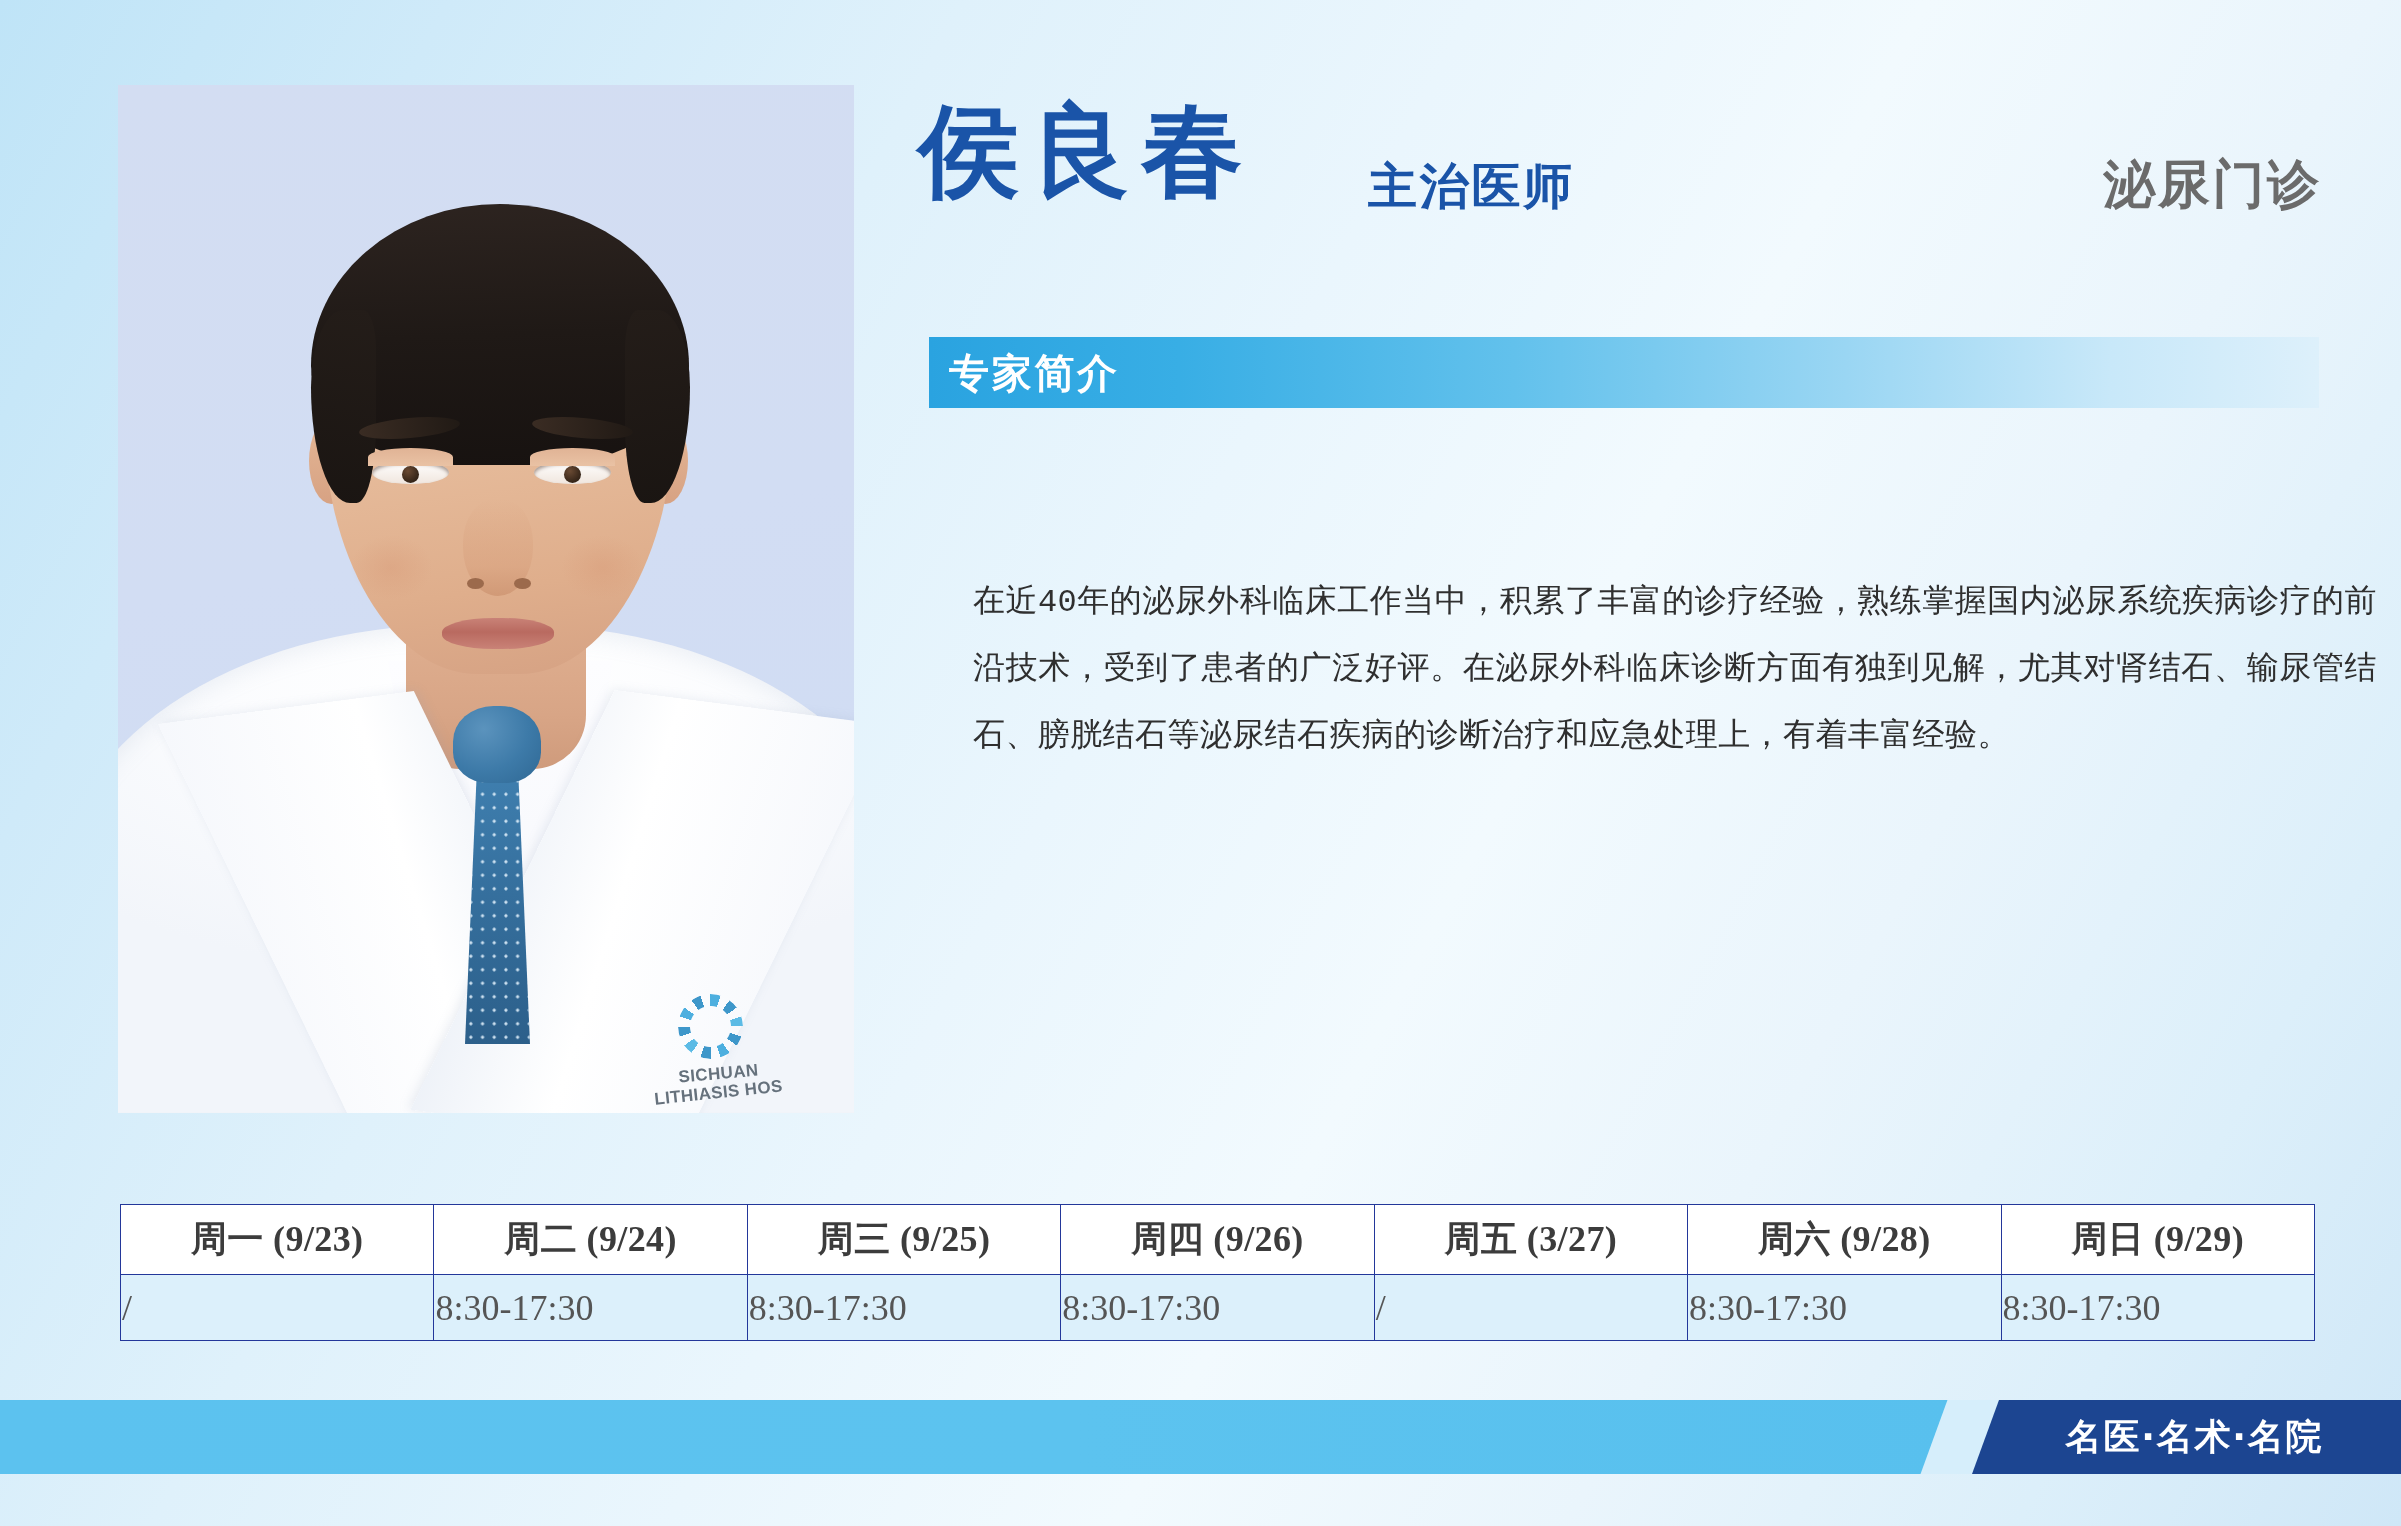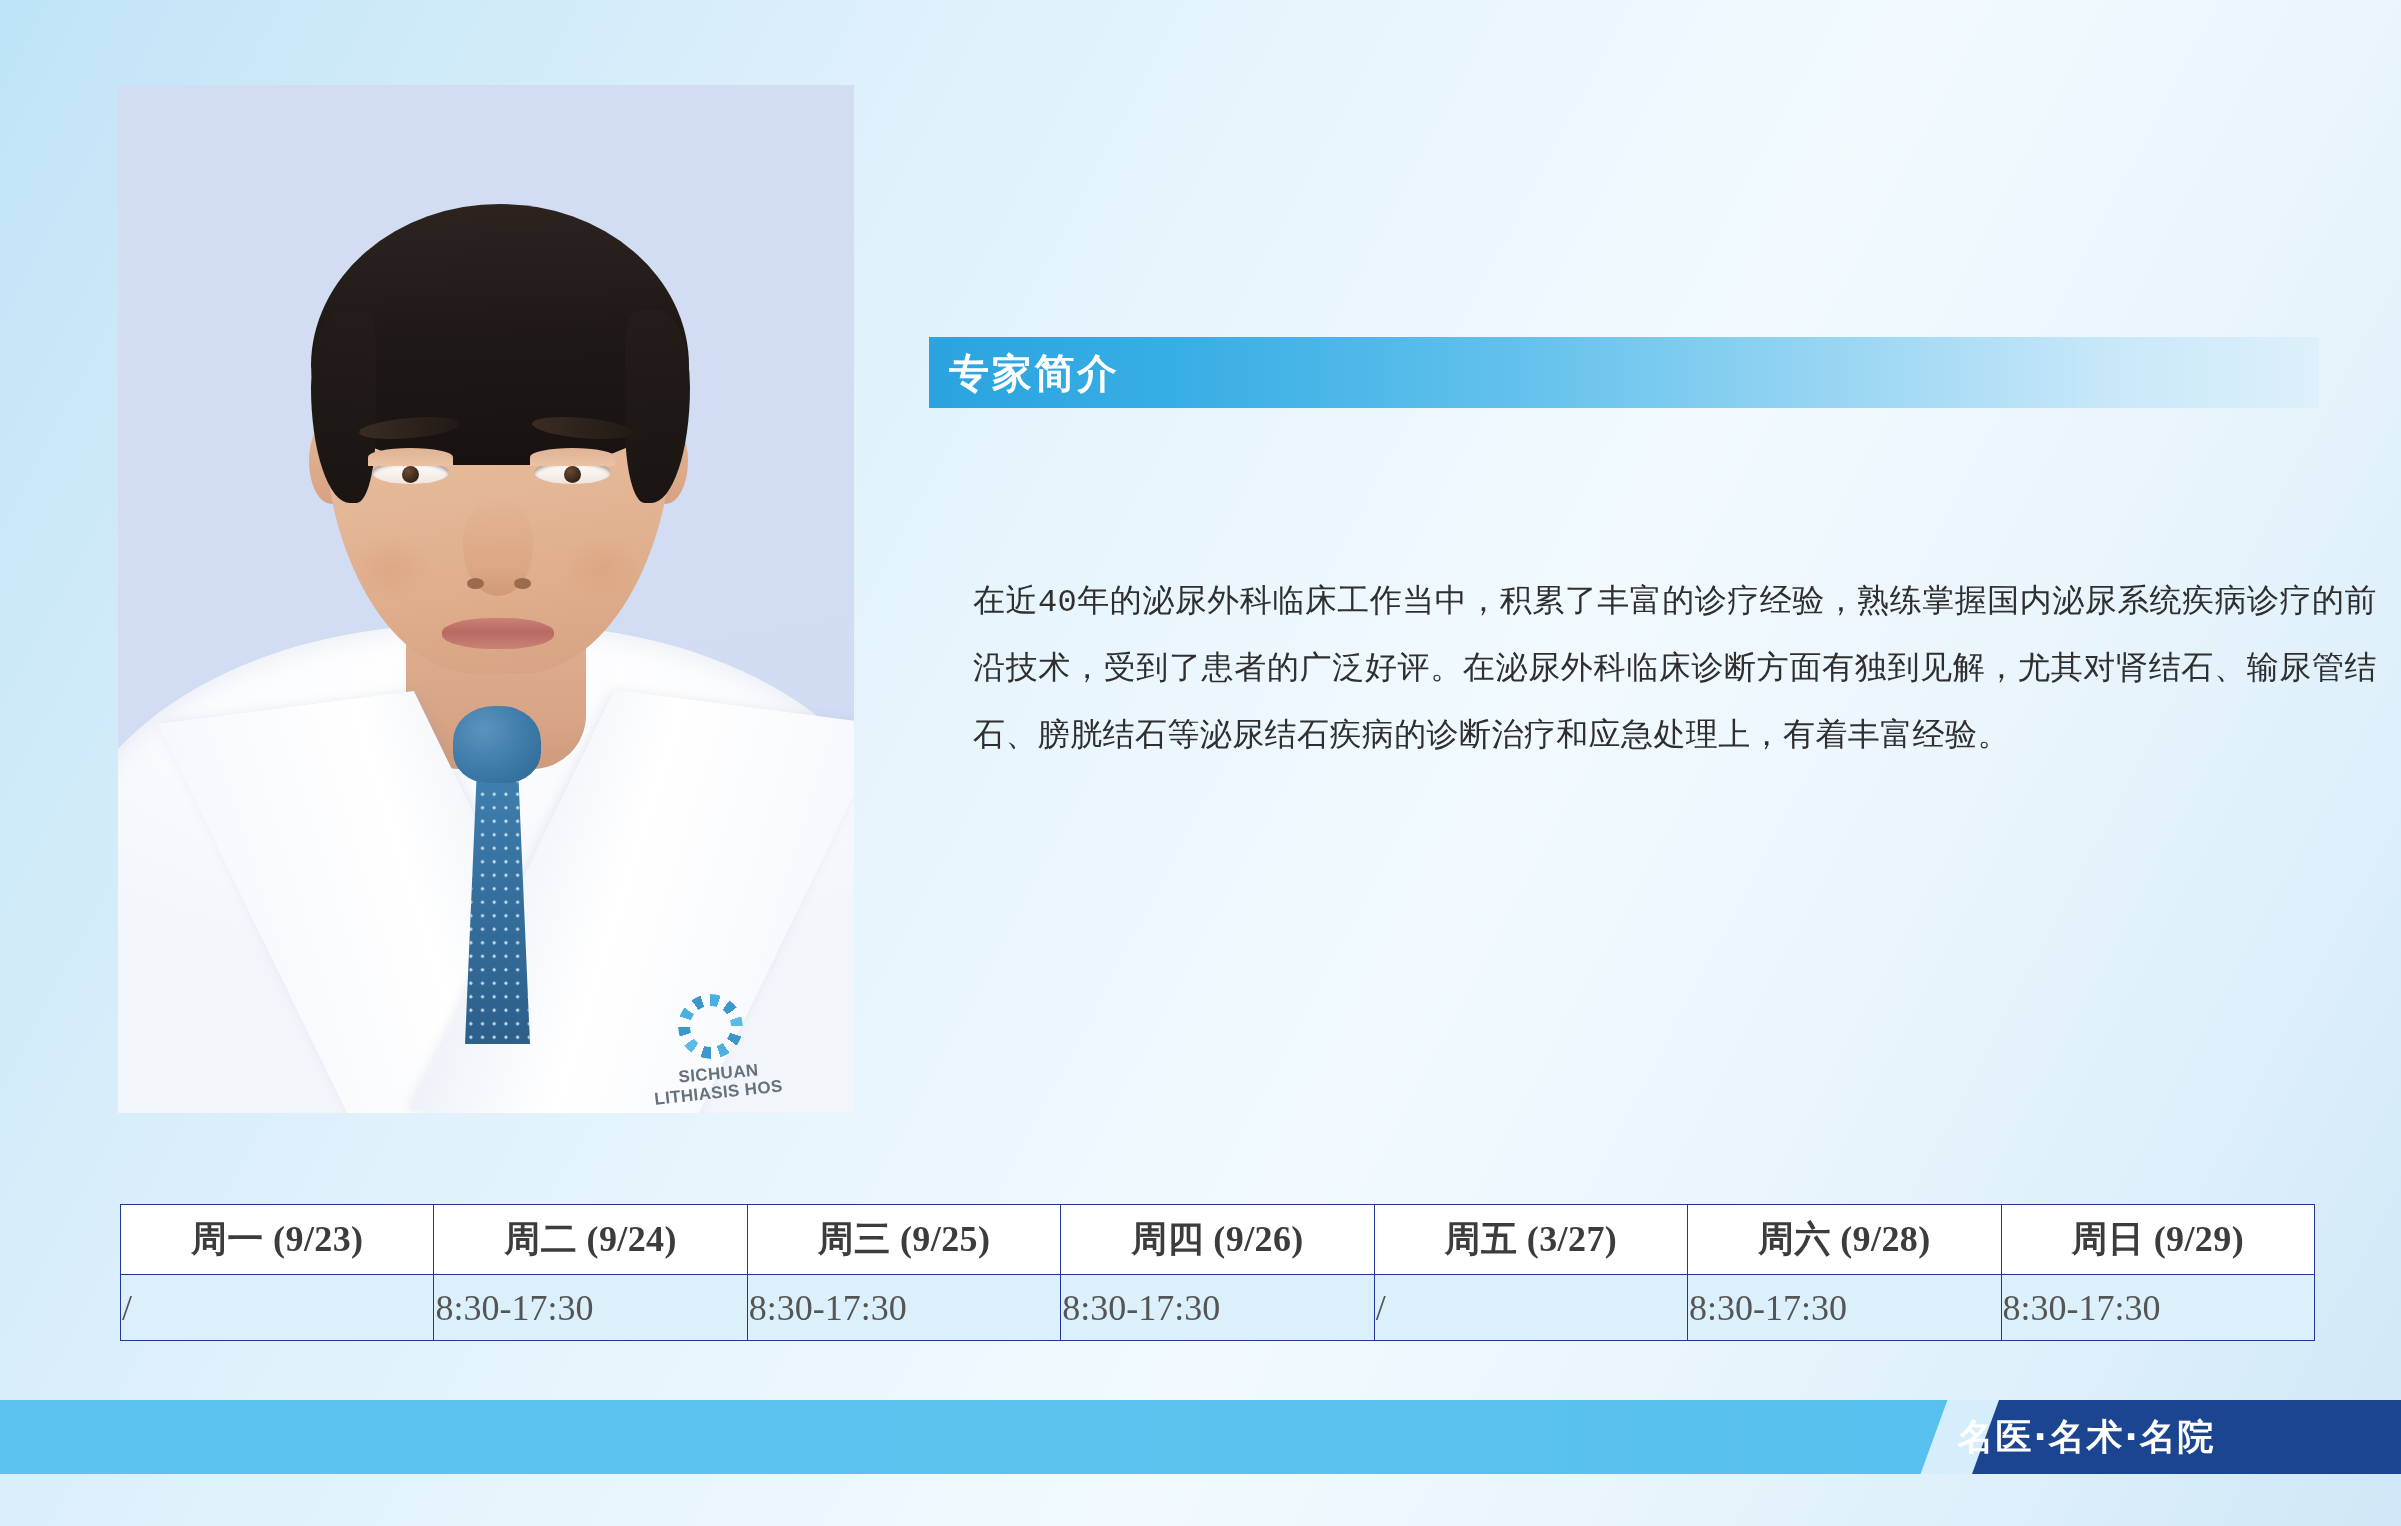--- a/index.html
+++ b/index.html
@@ -405,21 +405,21 @@
     position: absolute;
     left: 1972px;
     top: 0;
     width: 429px;
     height: 74px;
     background: #1c4591;
     clip-path: polygon(27px 0, 100% 0, 100% 100%, 0 100%);
   }
   #footer-slogan {
     position: absolute;
-    left: 1864px;
+    left: 1972px;
     top: 0;
     width: 429px;
     height: 74px;
     display: flex;
     align-items: center;
     justify-content: center;
     color: #ffffff;
     font-size: 36px;
     font-weight: bold;
     letter-spacing: 1.8px;
@@ -466,20 +466,25 @@
     <div class="pbox" id="teeth"></div>
     <div class="pbox" id="mouth"></div>
 
     <div class="pbox" id="coat-logo">
       <span id="logo-ring"></span>
       <span class="logo-text" id="logo-l1">SICHUAN</span>
       <span class="logo-text" id="logo-l2">LITHIASIS HOS</span>
     </div>
   </div>
 
+  <div id="header">
+    <span id="doctor-name">侯良春</span>
+    <span id="doctor-title">主治医师</span>
+    <span id="department">泌尿门诊</span>
+  </div>
 
   <div id="section-bar">
     <span id="section-title">专家简介</span>
   </div>
 
   <div id="intro-body">在近40年的泌尿外科临床工作当中，积累了丰富的诊疗经验，熟练掌握国内泌尿系统疾病诊疗的前沿技术，受到了患者的广泛好评。在泌尿外科临床诊断方面有独到见解，尤其对肾结石、输尿管结石、膀胱结石等泌尿结石疾病的诊断治疗和应急处理上，有着丰富经验。</div>
 
   <table id="schedule">
     <thead>
       <tr>

